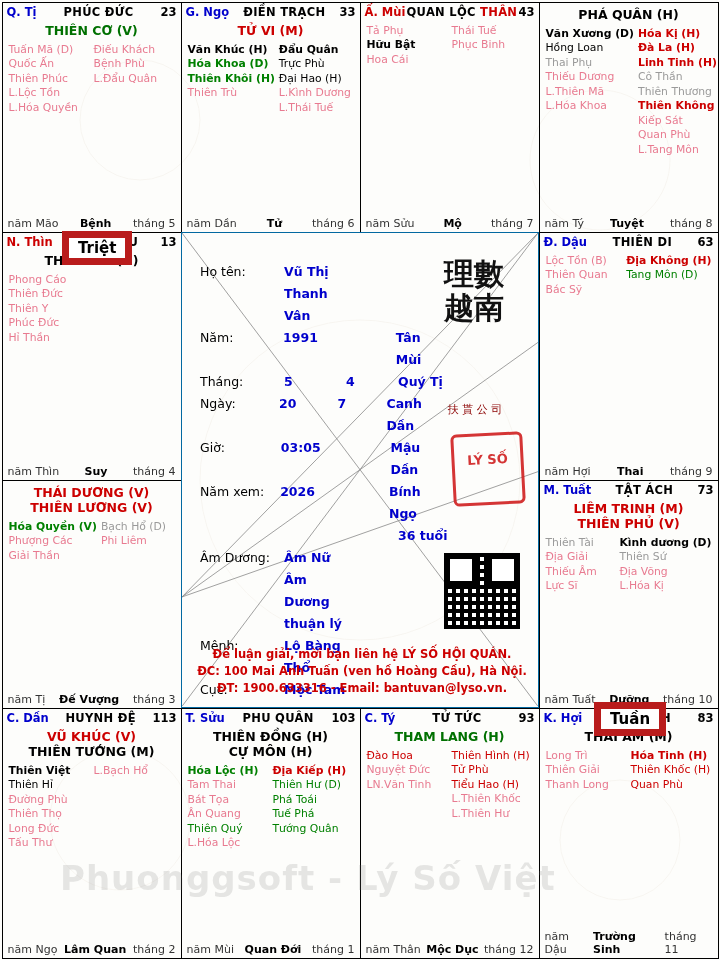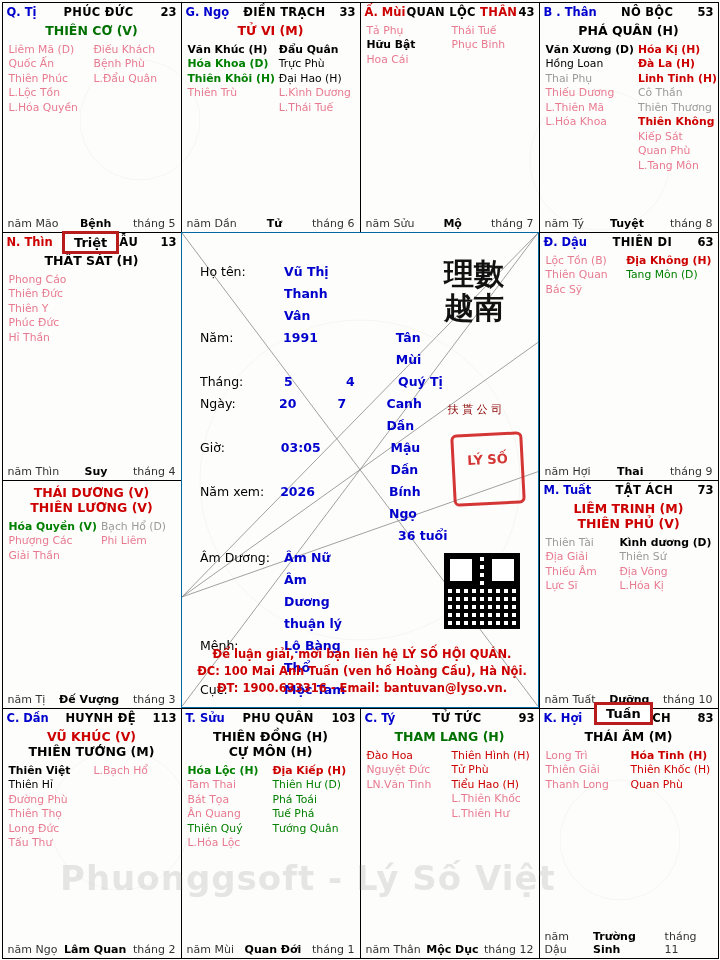--- a/index.html
+++ b/index.html
@@ -166,22 +166,22 @@
     border: 4px solid #000;
     background: #fff;
   }
   .qr::before { left: 2px; top: 2px; }
   .qr::after { right: 2px; top: 2px; }
 
   
   .badge {
     position: absolute;
     background: #ffffff;
-    border: 3px solid #b91c1c;
-    font-size: 13px;
+    border: 7px solid #b91c1c;
+    font-size: 15px;
     font-weight: bold;
     padding: 1px 9px;
     text-align: right;
     z-index: 20;
   }
   #badge-triet { left: 62px; top: 231px; }
   #badge-tuan { left: 594px; top: 702px; }
 
   
   .watermark {
@@ -222,21 +222,21 @@
         <div class="cell-top">
           <span class="branch">Q. Tị</span>
           <span class="palace">PHÚC ĐỨC</span>
           <span class="cnum">23</span>
         </div>
         <div class="majors">
           <div class="m-green">THIÊN CƠ (V)</div>
         </div>
         <div class="starcols">
           <div class="starcol">
-            <div class="s-pink">Liêm Mã (D)</div>
+            <div class="s-pink">Tuấn Mã (D)</div>
             <div class="s-pink">Quốc Ấn</div>
             <div class="s-pink">Thiên Phúc</div>
             <div class="s-pink">L.Lộc Tồn</div>
             <div class="s-pink">L.Hóa Quyền</div>
           </div>
           <div class="starcol">
             <div class="s-pink">Điếu Khách</div>
             <div class="s-pink">Bệnh Phù</div>
             <div class="s-pink">L.Đẩu Quân</div>
           </div>
@@ -294,25 +294,20 @@
             <div class="s-pink">Phục Binh</div>
           </div>
         </div>
         <div class="cell-bottom">
           <span class="cb-left">năm Sửu</span>
           <span class="cb-mid">Mộ</span>
           <span class="cb-right">tháng 7</span>
         </div>
       </div>
     <div class="cell">
-        <div class="cell-top">
-          <span class="branch">B . Thân</span>
-          <span class="palace">NÔ BỘC</span>
-          <span class="cnum">53</span>
-        </div>
         <div class="majors">
           <div class="m-black">PHÁ QUÂN (H)</div>
         </div>
         <div class="starcols">
           <div class="starcol">
             <div class="s-black bold">Văn Xương (D)</div>
             <div class="s-black">Hồng Loan</div>
             <div class="s-gray">Thai Phụ</div>
             <div class="s-pink">Thiếu Dương</div>
             <div class="s-pink">L.Thiên Mã</div>

